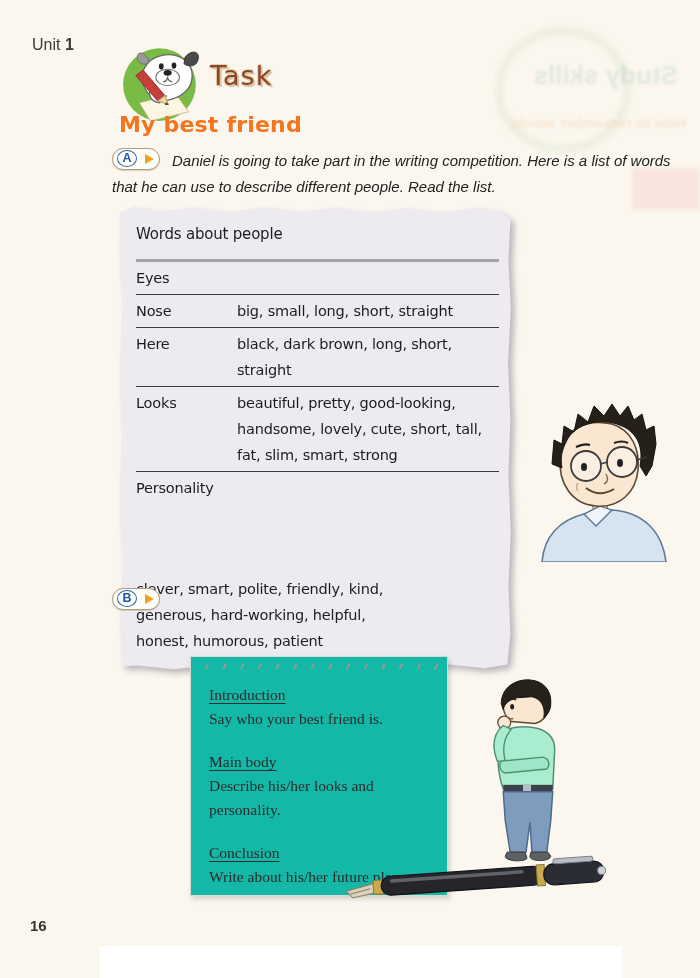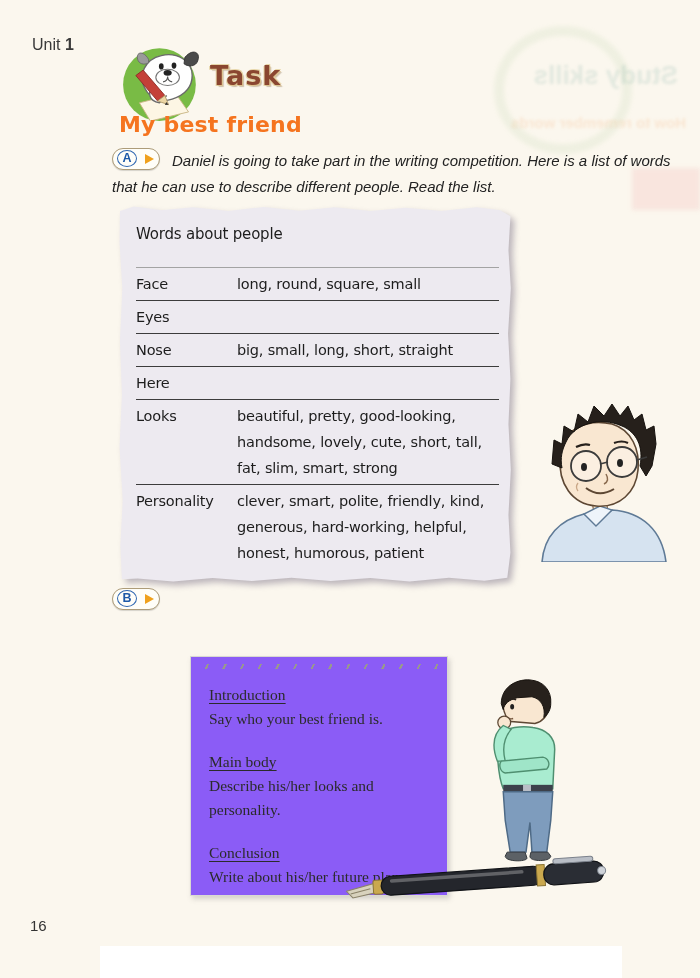--- a/index.html
+++ b/index.html
@@ -14,21 +14,21 @@
   .bleed-remember{top:114px;left:456px;width:230px;font-size:15px;color:rgba(240,145,60,0.16);}
   .bleed-swirl{position:absolute;top:26px;left:494px;width:118px;height:108px;border-radius:50%;
     border:10px solid rgba(140,190,120,0.10);filter:blur(2px);pointer-events:none;}
   .bleed-pinkbox{position:absolute;top:168px;left:632px;width:68px;height:42px;
     background:rgba(240,170,170,0.22);filter:blur(2px);pointer-events:none;}
   
   .unit{position:absolute;top:36px;left:32px;font-size:16px;color:#3a3a3a;}
   .unit b{font-weight:bold;}
   .mascot{position:absolute;top:34px;left:114px;width:100px;height:94px;}
   .task-title{
-    position:absolute;top:60px;left:210px;font-size:27px;font-weight:bold;letter-spacing:1px;
+    position:absolute;top:60px;left:210px;font-size:27px;font-weight:normal;letter-spacing:1px;
     color:#8a4630;font-family:"DejaVu Sans",sans-serif;
     text-shadow:1px 1px 0 #dcc391,-1px 1px 0 #e7d6a9,1px -1px 0 #e7d6a9,2px 2px 1px rgba(120,90,50,0.35);
   }
   .page-title{
     position:absolute;top:112px;left:119px;margin:0;font-size:22px;font-weight:bold;
     color:#f5741f;font-family:"DejaVu Sans",sans-serif;letter-spacing:0.2px;
   }
   
   .instruction{
     position:absolute;margin:0;font-style:italic;font-size:15px;line-height:26px;color:#222;
@@ -54,44 +54,44 @@
   .word-paper{
     background:#edeaf0;
     clip-path:polygon(0.5% 1.6%,4% 0.4%,11% 1.4%,19% 0.6%,28% 1.6%,37% 0.5%,46% 1.5%,55% 0.6%,64% 1.6%,
       73% 0.7%,82% 1.6%,91% 0.6%,97% 1.4%,99.6% 3%,99.1% 12%,99.7% 22%,99.0% 34%,99.6% 46%,99.1% 58%,
       99.7% 70%,99.1% 82%,99.6% 92%,98.8% 98.6%,93% 99.4%,84% 98.6%,74% 99.6%,64% 98.7%,54% 99.5%,
       44% 98.6%,34% 99.5%,24% 98.7%,14% 99.6%,5% 98.8%,1% 99%,0.6% 90%,1.2% 78%,0.4% 64%,1% 50%,
       0.5% 36%,1.1% 22%,0.4% 10%);
     padding:20px 13px 14px 18px;
     font-family:"DejaVu Sans",sans-serif;font-size:14.5px;letter-spacing:-0.2px;color:#1d1d1d;
   }
-  .table-title{padding:0 0 24px 0;border-bottom:1px solid #a3a3a3;font-size:15px;}
+  .table-title{padding:0 0 16px 0;border-bottom:3px solid #a3a3a3;font-size:15px;}
   .word-row{display:flex;align-items:flex-start;padding:3px 0;border-bottom:1px solid #3c3c3c;line-height:26px;}
-  .word-row:last-child{border-bottom:none;}
+  .word-row:last-child{border-bottom:none;flex-direction:column;}
   .word-cat{flex:0 0 101px;}
   .word-list{flex:1;max-width:262px;}
   
   .notepad{
     position:absolute;top:656px;left:190px;width:256px;height:238px;
-    background:#8b5cf6;border:1px solid #d9d9d2;box-shadow:2px 3px 5px rgba(100,100,100,0.25);
+    background:#14b8a6;border:1px solid #d9d9d2;box-shadow:2px 3px 5px rgba(100,100,100,0.25);
     font-family:"Liberation Serif",serif;font-size:15.5px;line-height:24px;color:#2b2b2b;
   }
   .perforation{
     height:5px;margin:7px 6px 14px;
     background:repeating-linear-gradient(115deg,transparent 0 9px,#98988f 9px 11px,transparent 11px 16px);
   }
   .note-body{padding:0 8px 0 18px;}
   .note-section{margin-bottom:19px;}
   .note-heading{text-decoration:underline;text-underline-offset:3px;}
   
   .boy-glasses{position:absolute;top:380px;left:534px;width:160px;height:182px;}
   .boy-thinking{position:absolute;top:674px;left:477px;width:100px;height:190px;}
   .pen{position:absolute;top:850px;left:340px;width:280px;height:50px;}
   
-  .page-number{position:absolute;top:917px;left:30px;font-size:15px;font-weight:normal;color:#333;}
+  .page-number{position:absolute;top:917px;left:30px;font-size:15px;font-weight:bold;color:#333;}
   .scan-strip{position:absolute;top:946px;left:100px;width:522px;height:32px;background:#ffffff;}
 </style>
 </head>
 <body>
 
 <div class="page">
 
   <div class="bleed-swirl"></div>
   <div class="bleed-text bleed-study">Study skills</div>
   <div class="bleed-text bleed-remember">How to remember words</div>
@@ -118,32 +118,29 @@
   <div class="task-title">Task</div>
 
   <h1 class="page-title">My best friend</h1>
 
   <p class="instruction instr-a"><span class="marker-pill"><span class="marker-letter">A</span><span class="marker-triangle"></span></span><span>Daniel is going to take part in the writing competition. Here is a list of words that he can use to describe different people. Read the list.</span></p>
 
   <div class="word-paper-wrap">
     <div class="word-paper">
       <div class="table-title">Words about people</div>
       <div class="word-row">
-        <div class="word-cat">Face</div>
-        <div class="word-list">long, round, square, small</div>
-      </div>
-      <div class="word-row">
         <div class="word-cat">Eyes</div>
       </div>
       <div class="word-row">
         <div class="word-cat">Nose</div>
         <div class="word-list">big, small, long, short, straight</div>
       </div>
       <div class="word-row">
         <div class="word-cat">Here</div>
+        <div class="word-list">black, dark brown, long, short, straight</div>
       </div>
       <div class="word-row">
         <div class="word-cat">Looks</div>
         <div class="word-list">beautiful, pretty, good-looking, handsome, lovely, cute, short, tall, fat, slim, smart, strong</div>
       </div>
       <div class="word-row">
         <div class="word-cat">Personality</div>
         <div class="word-list">clever, smart, polite, friendly, kind, generous, hard-working, helpful, honest, humorous, patient</div>
       </div>
     </div>

